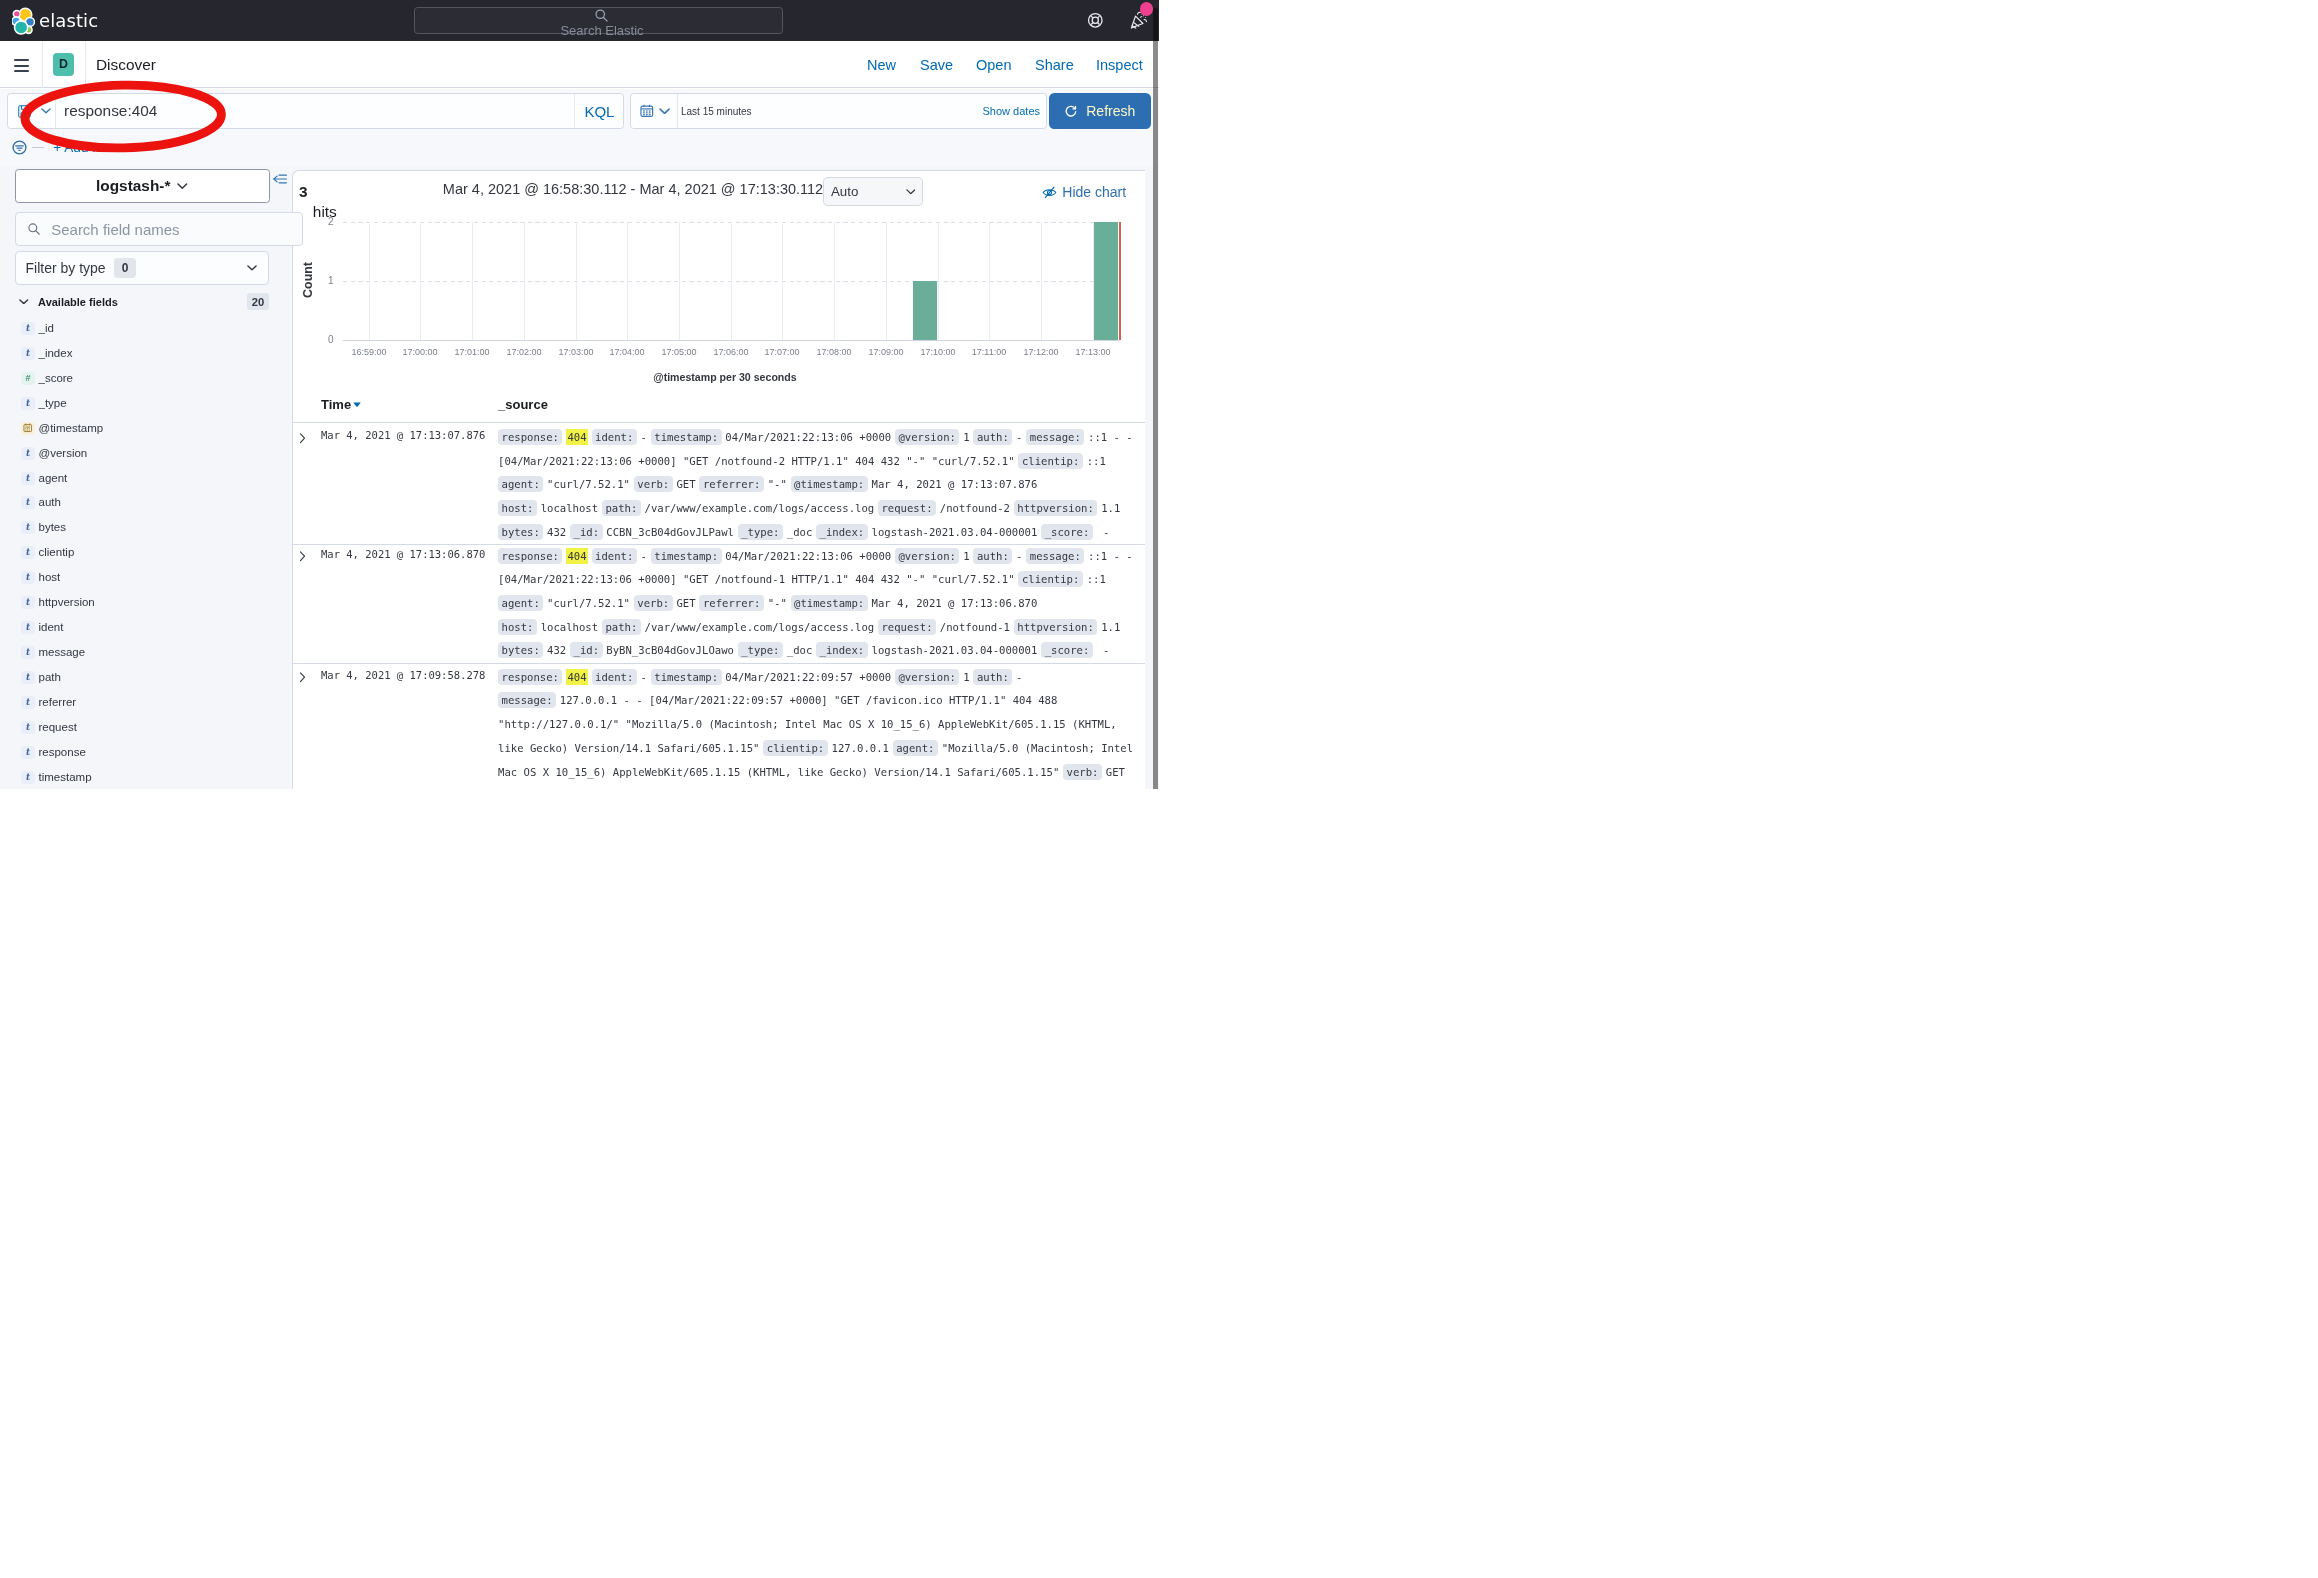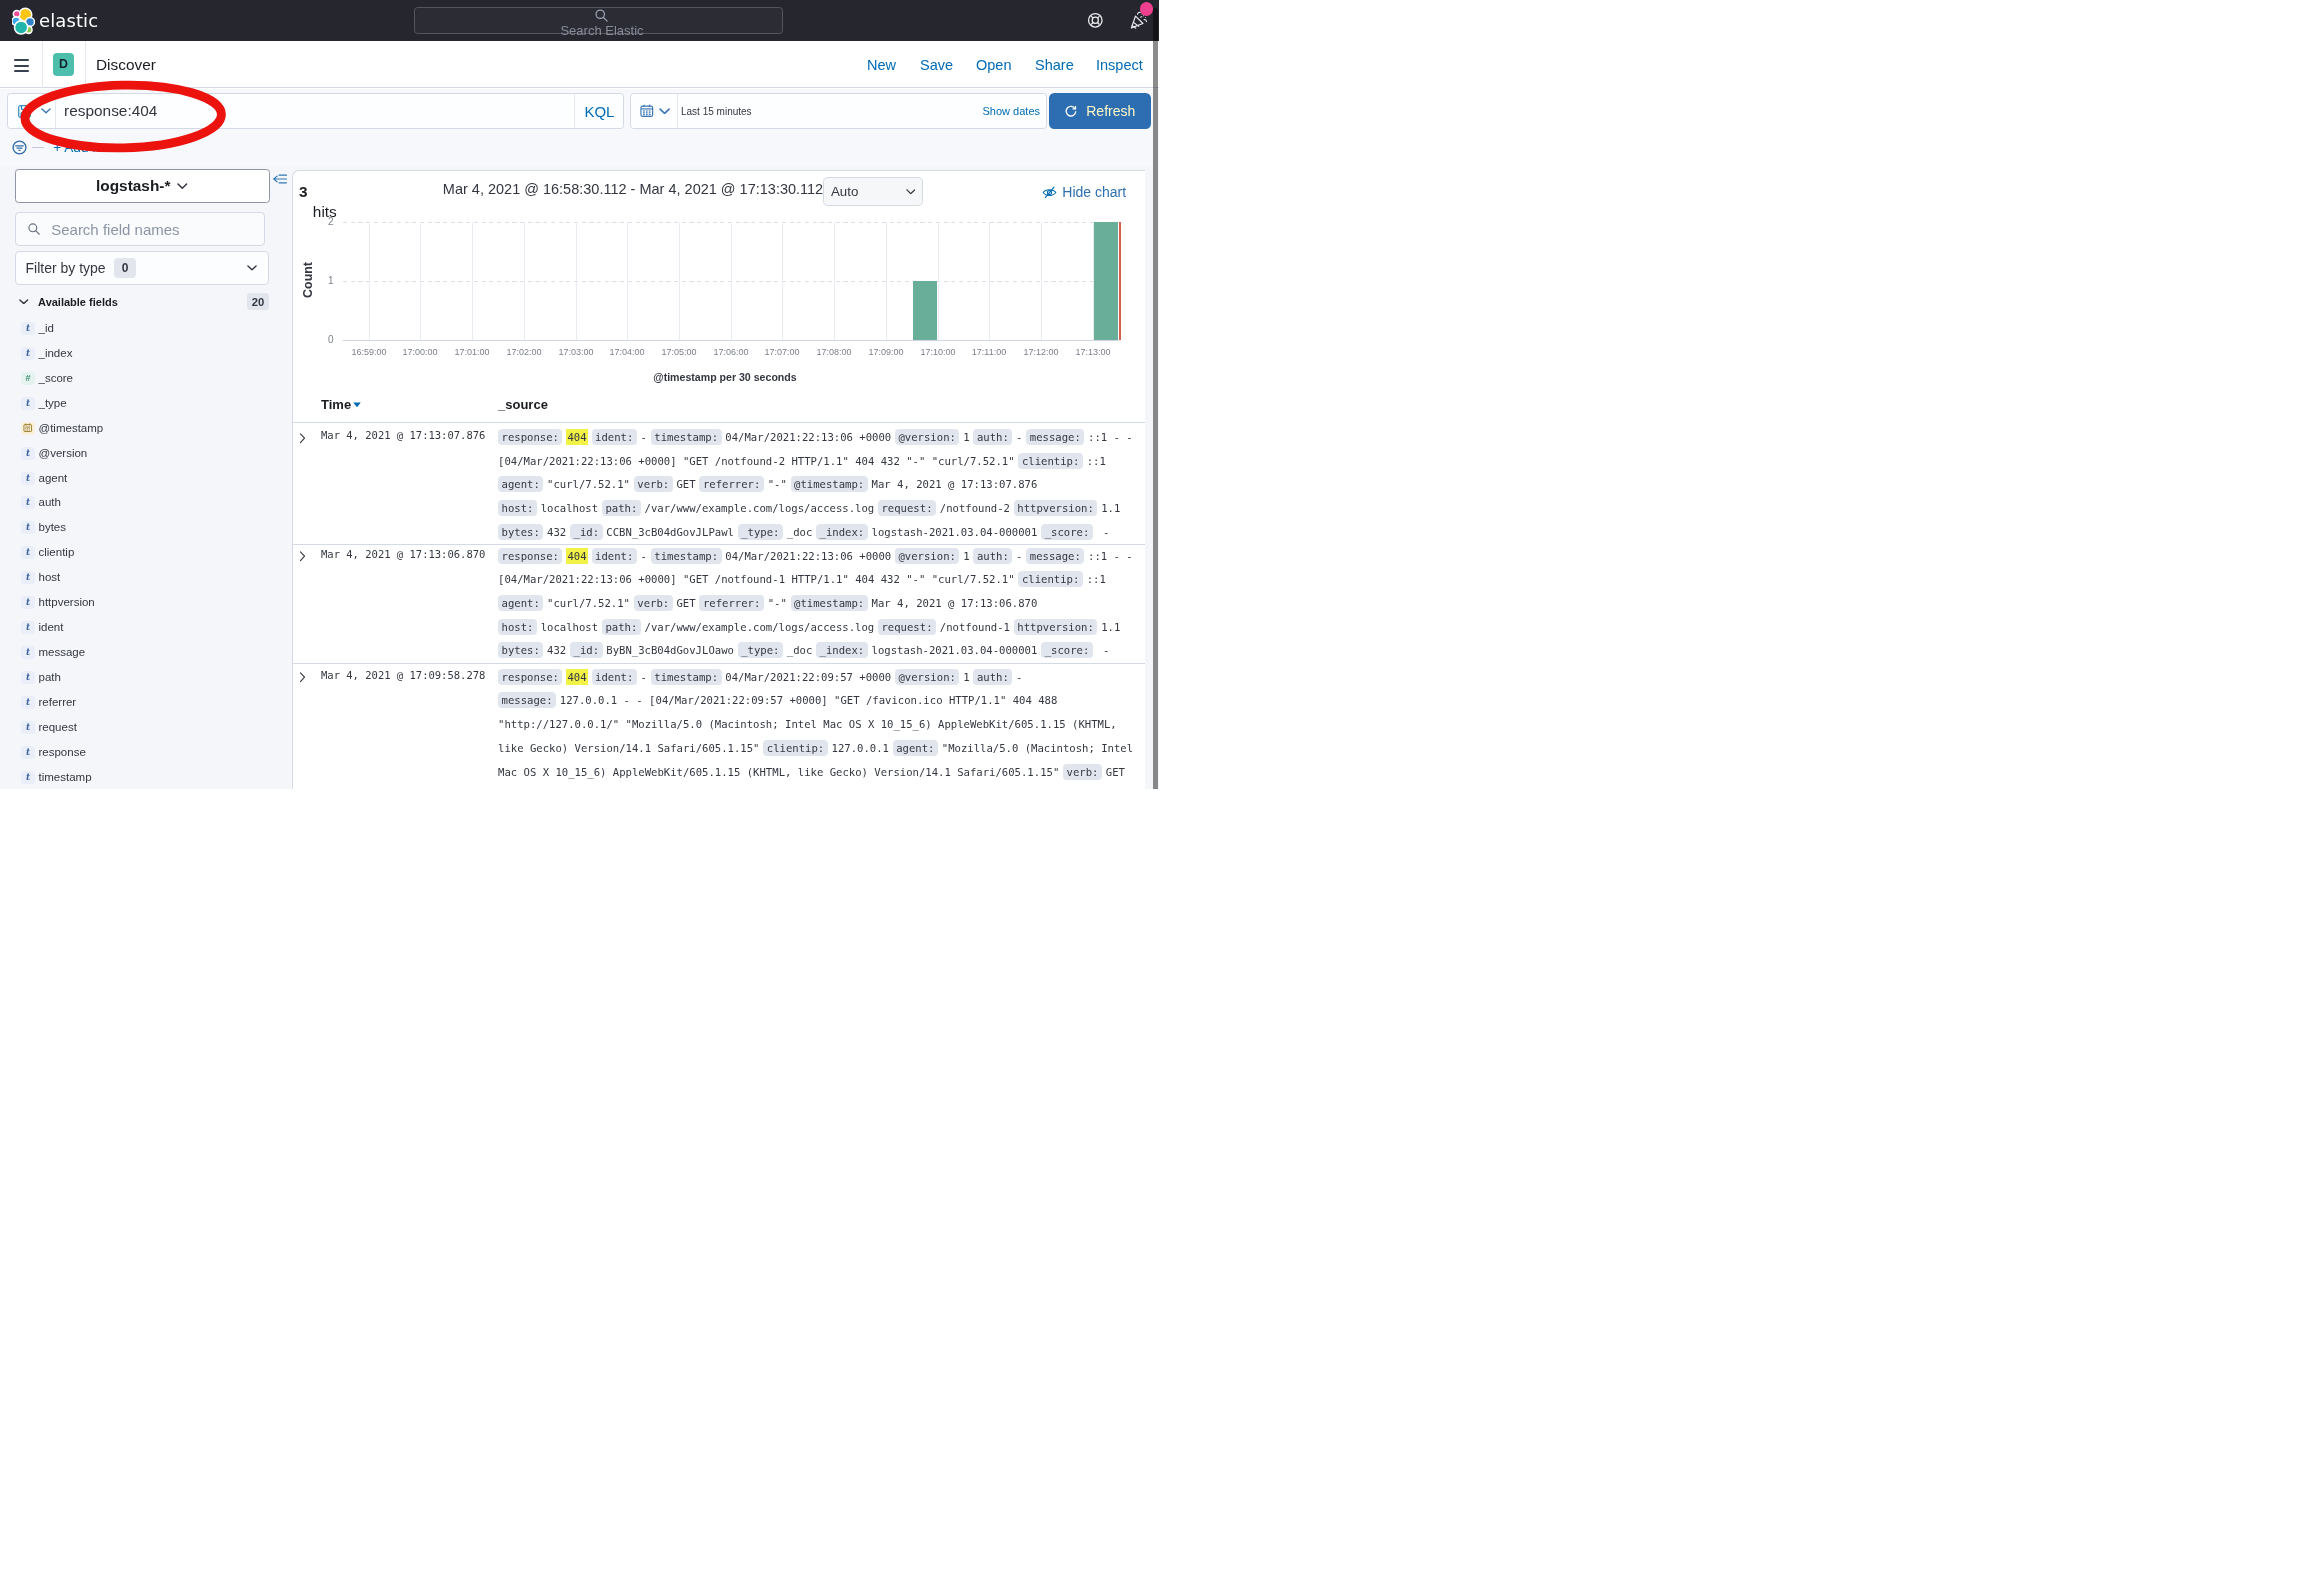--- a/index.html
+++ b/index.html
@@ -52,21 +52,21 @@
   #add-filter{margin-left:9px;font-size:13.6px;color:var(--blue);}
 
   
   #workspace-bg{left:0;top:166px;width:1159px;height:624px;background:#F4F6FA;}
   #main-bg{left:292px;top:170px;width:853px;height:620px;background:#fff;border-top:0.6px solid var(--border);border-left:0.6px solid var(--border);border-top-left-radius:7px;}
 
   
   #index-box{left:14.5px;top:169px;width:255px;height:34px;background:#fff;border:0.6px solid #8E96A5;border-radius:3.5px;display:flex;align-items:center;justify-content:center;gap:7px;}
   #index-box .name{font-size:15.4px;font-weight:700;color:var(--title);}
   #collapse-icon{left:273px;top:174px;}
-  #field-search{left:15px;top:212px;width:250px;height:34px;background:#FAFBFC;border:0.6px solid var(--border);border-radius:4.1px;display:flex;align-items:center;}
+  #field-search{left:15px;top:212px;width:288px;height:34px;background:#FAFBFC;border:0.6px solid var(--border);border-radius:4.1px;display:flex;align-items:center;}
   #field-search .sicon{margin-left:10.6px;}
   #field-search .ph{margin-left:10.6px;font-size:15px;color:#8B95A5;}
   #filter-type-box{left:15px;top:251px;width:254px;height:34px;background:#FCFDFE;border:0.6px solid var(--border);border-radius:4.1px;display:flex;align-items:center;}
   #filter-type-box .lbl{margin-left:9.5px;font-size:14px;color:var(--dark);}
   #filter-type-box .cnt{margin-left:8.3px;min-width:22.5px;height:19.5px;background:#E2E5EC;border-radius:4.1px;display:flex;align-items:center;justify-content:center;font-size:12px;font-weight:600;color:var(--dark);}
   #filter-type-box .chev{margin-left:auto;margin-right:10.6px;}
   #avail-row{left:15px;top:292px;width:254px;height:19px;display:flex;align-items:center;}
   #avail-row .chev{margin-left:4.1px;}
   #avail-row .lbl{margin-left:9.5px;font-size:11px;font-weight:700;color:var(--title);}
   #avail-row .cnt{margin-left:auto;min-width:22px;height:17px;background:var(--badge-bg);border-radius:3.5px;display:flex;align-items:center;justify-content:center;font-size:11.2px;font-weight:600;color:var(--dark);}

